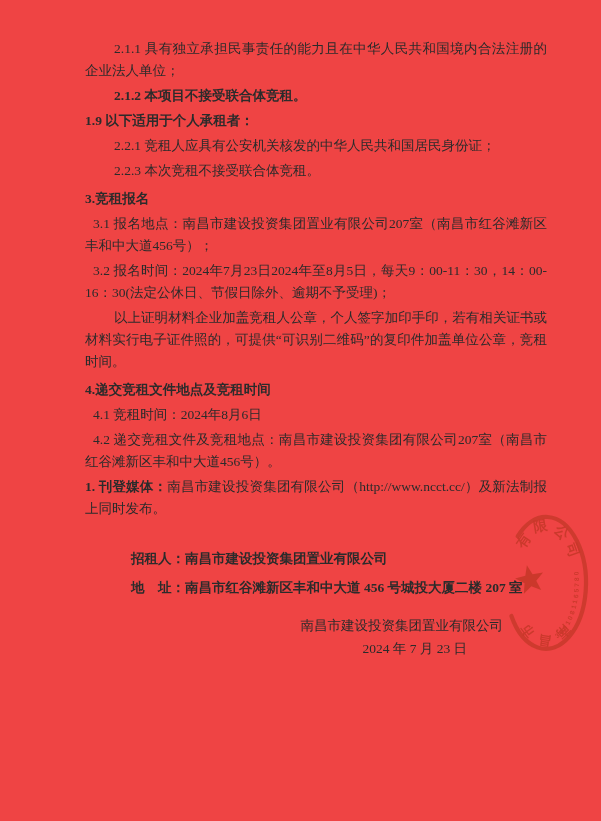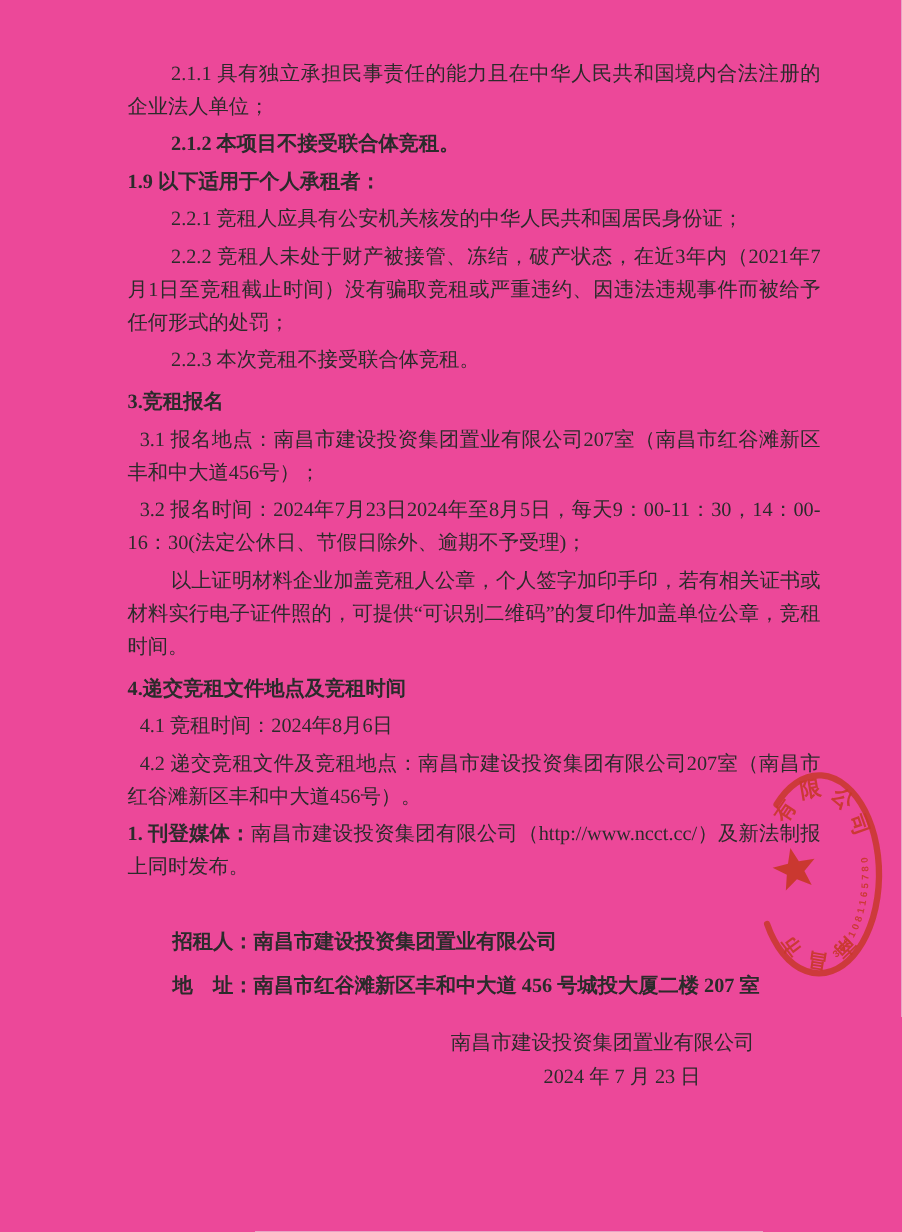--- a/index.html
+++ b/index.html
@@ -1,55 +1,54 @@
 <!DOCTYPE html>
 <html><head>
 <meta charset="utf-8">
 <style>
   html,body{margin:0;padding:0;background:#e8e8e8;}
   .page{
     position:relative;
     width:601px;height:821px;
     margin:0 auto;
-    background:#ec4899;
+    background:#ef4444;
     box-sizing:border-box;
     padding:38px 54px 0 85px;
     color:#2b2b2b;
     font-family:"Liberation Serif","DejaVu Serif",serif;
     font-size:13.5px;
     line-height:22px;
     text-align:justify;
     overflow:hidden;
   }
   .page p{margin:0 0 3px 0;}
   .indent{text-indent:2.15em;}
   .sub{text-indent:0.6em;}
   .bold{font-weight:bold;}
   .sec{font-weight:bold;margin-top:6px !important;}
-  .contact{margin-top:26px;margin-left:30px;font-weight:bold;}
+  .contact{margin-top:26px;margin-left:46px;font-weight:bold;}
   .contact p{margin:0 0 4px 0;line-height:25px;}
   .signature{margin-top:14px;text-align:right;line-height:23px;}
   .sig-company{padding-right:44px;}
   .sig-date{padding-right:80px;}
   .stamp{
     position:absolute;left:455px;top:495px;width:146px;height:175px;
     pointer-events:none;
   }
   .stamp text{font-family:"Liberation Sans","DejaVu Sans",sans-serif;font-weight:bold;}
 </style>
 </head>
 <body>
 
 <div class="page">
 
   <p class="indent">2.1.1 具有独立承担民事责任的能力且在中华人民共和国境内合法注册的企业法人单位；</p>
   <p class="indent bold">2.1.2 本项目不接受联合体竞租。</p>
   <p class="bold">1.9 以下适用于个人承租者：</p>
   <p class="indent">2.2.1 竞租人应具有公安机关核发的中华人民共和国居民身份证；</p>
-  <p class="indent">2.2.2 竞租人未处于财产被接管、冻结，破产状态，在近3年内（2021年7月1日至竞租截止时间）没有骗取竞租或严重违约、因违法违规事件而被给予任何形式的处罚；</p>
   <p class="indent">2.2.3 本次竞租不接受联合体竞租。</p>
   <p class="sec">3.竞租报名</p>
   <p class="sub">3.1 报名地点：南昌市建设投资集团置业有限公司207室（南昌市红谷滩新区丰和中大道456号）；</p>
   <p class="sub">3.2 报名时间：2024年7月23日2024年至8月5日，每天9：00-11：30，14：00-16：30(法定公休日、节假日除外、逾期不予受理)；</p>
   <p class="indent">以上证明材料企业加盖竞租人公章，个人签字加印手印，若有相关证书或材料实行电子证件照的，可提供“可识别二维码”的复印件加盖单位公章，竞租时间。</p>
   <p class="sec">4.递交竞租文件地点及竞租时间</p>
   <p class="sub">4.1 竞租时间：2024年8月6日</p>
   <p class="sub">4.2 递交竞租文件及竞租地点：南昌市建设投资集团有限公司207室（南昌市红谷滩新区丰和中大道456号）。</p>
   <p><span class="bold">1. 刊登媒体：</span><span>南昌市建设投资集团有限公司（http://www.ncct.cc/）及新法制报上同时发布。</span></p>
 

